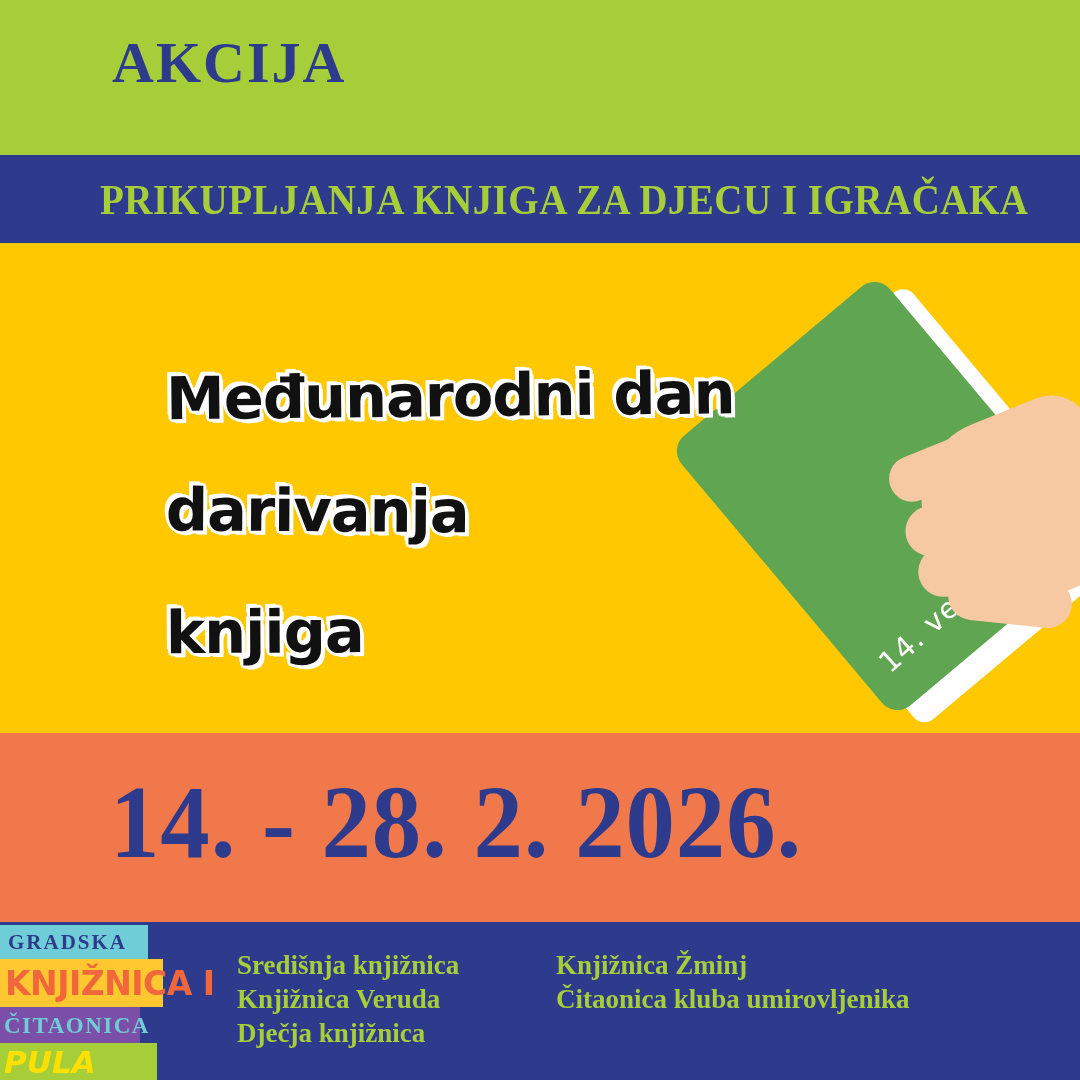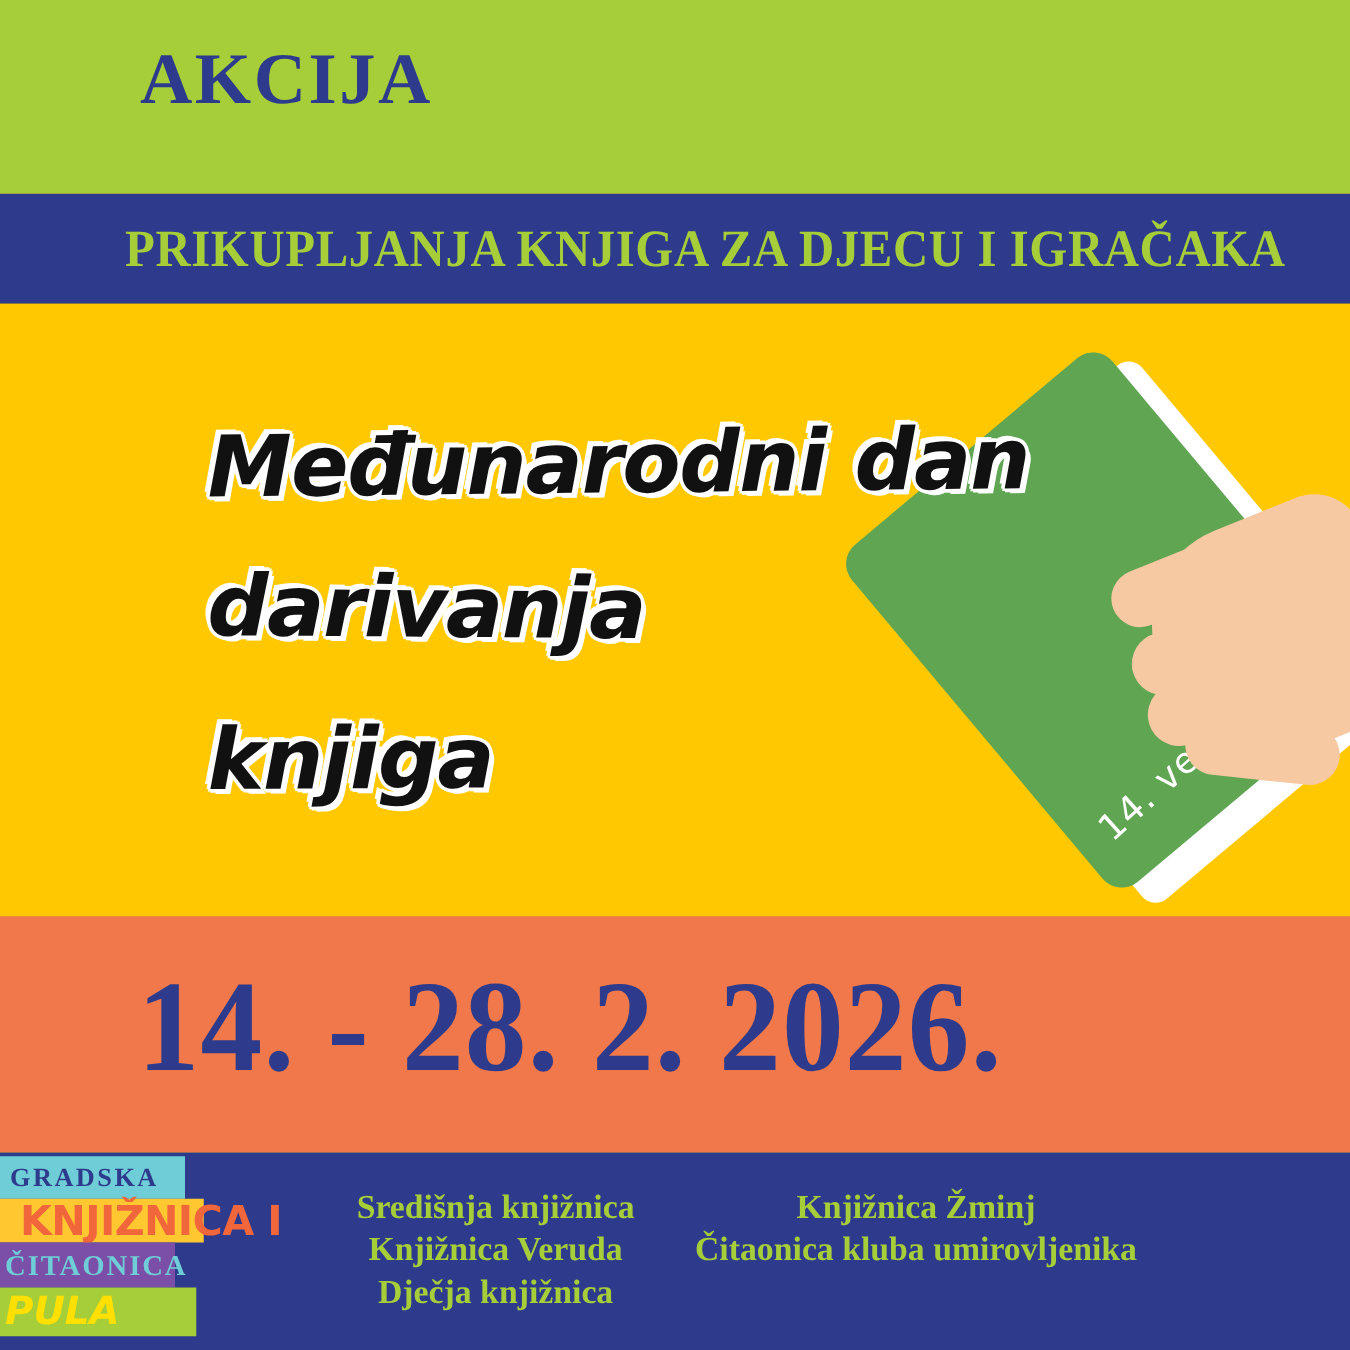--- a/index.html
+++ b/index.html
@@ -139,35 +139,34 @@
     width: 124px;
     height: 48px;
     border-radius: 26px;
     transform: rotate(6deg);
   }
 
   
   #main-title {
     position: absolute;
     left: 166px;
-    top: 312px;
+    top: 336px;
     width: 820px;
     font-family: "DejaVu Sans", sans-serif;
     font-weight: bold;
-    font-size: 68px;
+    font-size: 59px;
     line-height: 118px;
     color: #111111;
     letter-spacing: -1px;
     text-shadow:
        3px 0 0 #ffffff, -3px 0 0 #ffffff,
        0 3px 0 #ffffff, 0 -3px 0 #ffffff,
        2px 2px 0 #ffffff, -2px 2px 0 #ffffff,
        2px -2px 0 #ffffff, -2px -2px 0 #ffffff,
        4px 4px 0 #ffffff, -4px -4px 0 #ffffff;
-    font-style: italic;
   }
   #main-title .ln { display: block; }
   #main-title .ln:nth-child(1) { transform: rotate(-0.6deg); }
   #main-title .ln:nth-child(2) { transform: rotate(0.4deg); }
   #main-title .ln:nth-child(3) { transform: rotate(-0.3deg); }
 
   
   #date-range {
     position: absolute;
     left: 110px;
@@ -188,22 +187,22 @@
     position: relative;
     display: flex;
     align-items: center;
     box-sizing: border-box;
   }
   #logo-row-0 {
     width: 148px; height: 34px; background: #6ECDD6;
     padding-left: 8px;
   }
   #logo-row-1 {
-    width: 163px; height: 35px; background: #FFC830;
-    padding-left: 16px;
+    width: 163px; height: 48px; background: #FFC830;
+    padding-left: 5px;
   }
   #logo-row-2 {
     width: 140px; height: 36px; background: #7B4FA8;
     padding-left: 4px;
   }
   #logo-row-3 {
     width: 157px; height: 39px; background: #A6CE39;
     padding-left: 4px;
   }
   .logo-text { white-space: nowrap; line-height: 1; }
@@ -234,21 +233,20 @@
     grid-auto-rows: 34px;
     column-gap: 0;
   }
   .branch {
     font-family: "Liberation Serif", serif;
     font-weight: bold;
     font-size: 27px;
     color: #A6CE39;
     white-space: nowrap;
     line-height: 34px;
-    text-align: center;
   }
 </style>
 </head>
 <body>
 
 <div id="poster">
 
   <div class="band" id="band-green"></div>
   <div class="band" id="band-blue"></div>
   <div class="band" id="band-yellow"></div>

